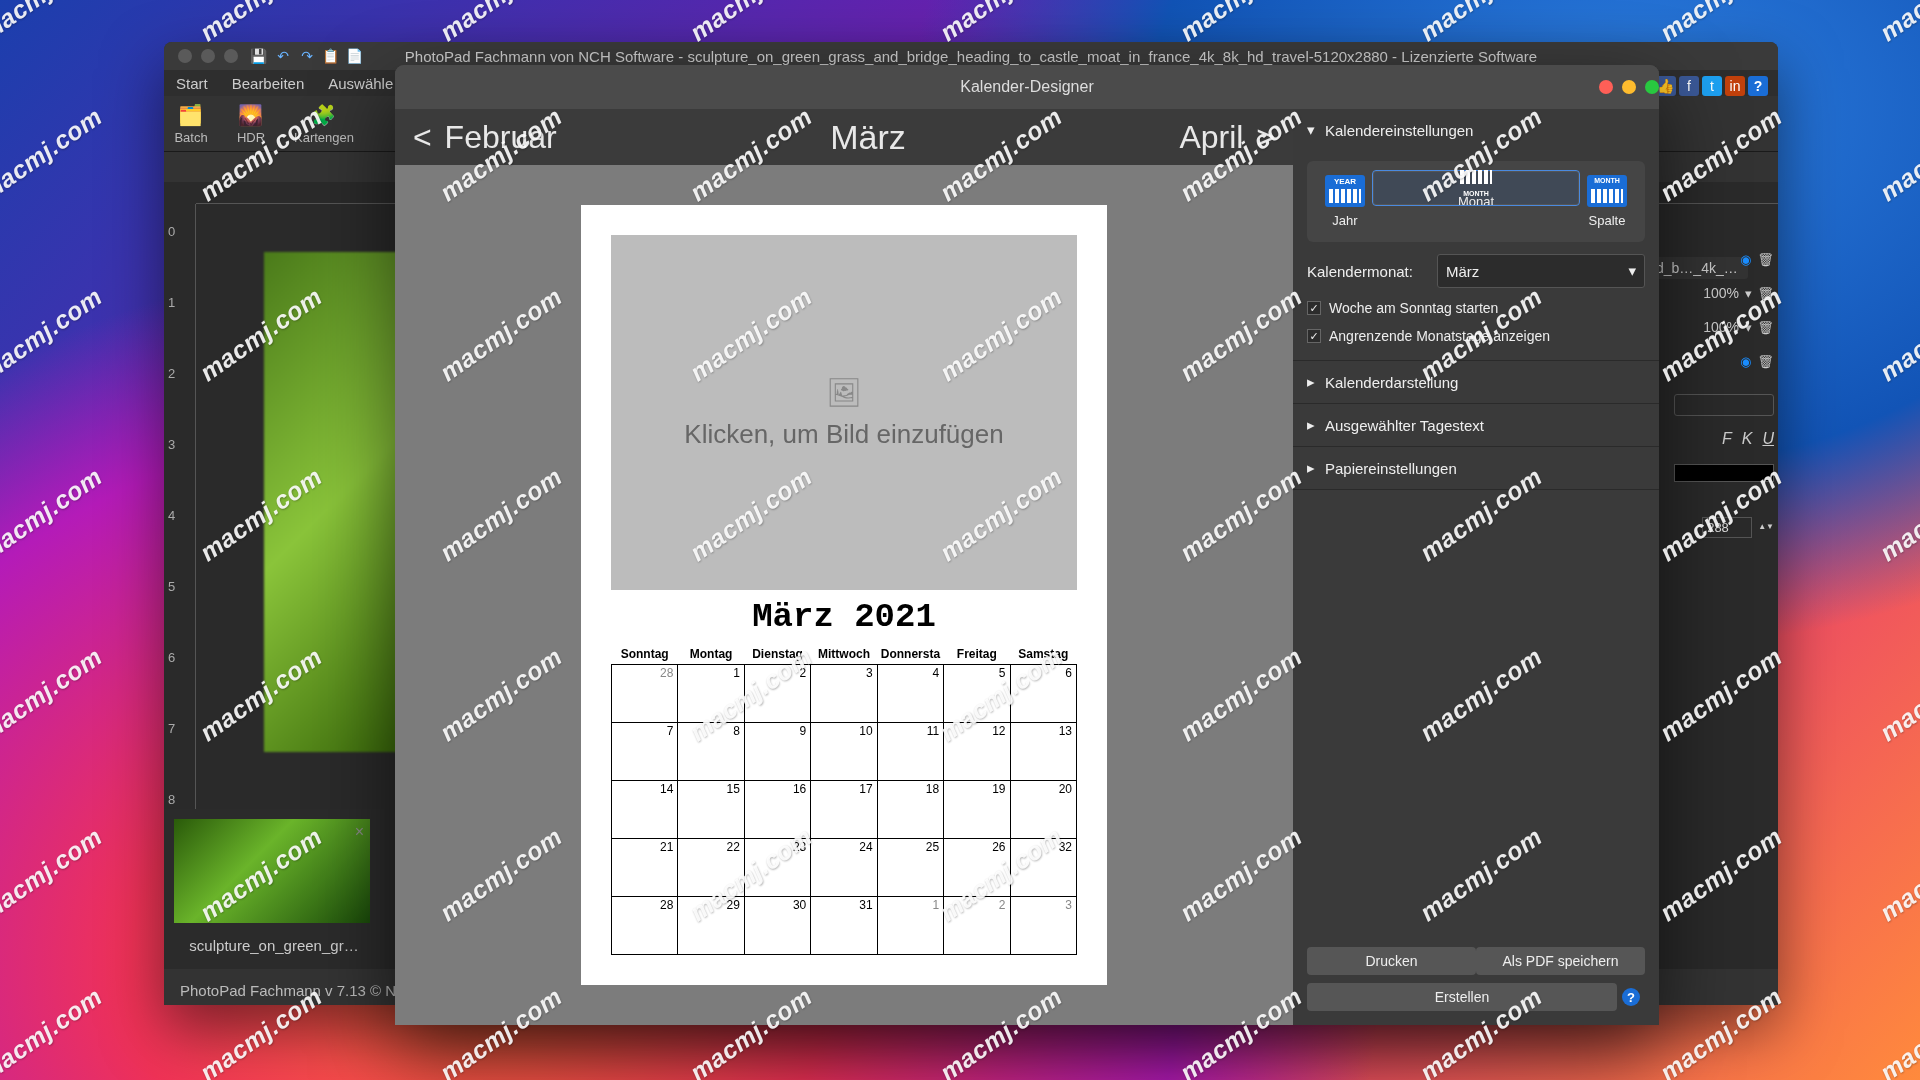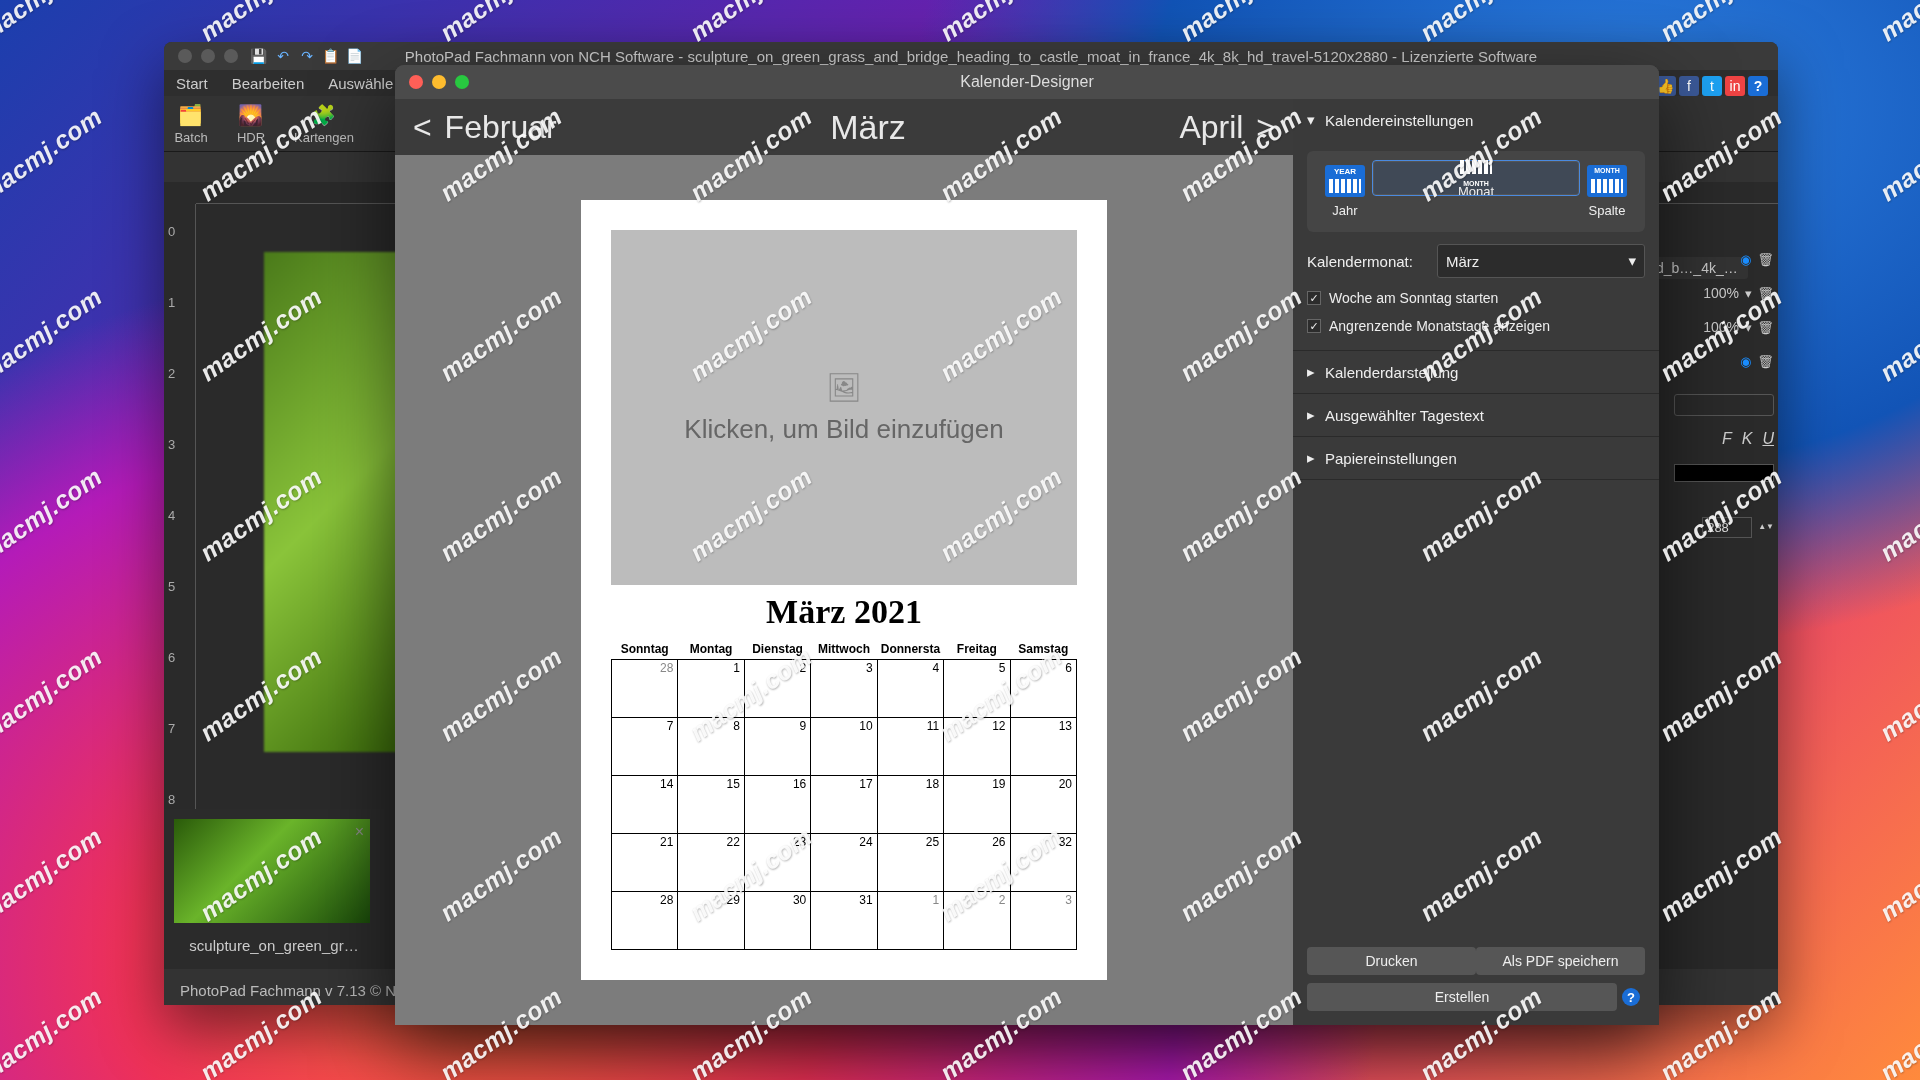--- a/index.html
+++ b/index.html
@@ -50,38 +50,38 @@
 .rpanel input.sz { width: 50px; background: #2a2a2a; border: 1px solid #555; color: #ddd; font-size: 13px; padding: 2px 4px; margin-left: 44px; }
 .fmtrow { display: flex; gap: 10px; justify-content: flex-end; font-style: italic; font-family: Georgia, serif; font-size: 16px; padding-top: 8px; }
 .helpicon { width: 18px; height: 18px; border-radius: 50%; background: #1a6dd6; color: #fff; display: inline-flex; align-items: center; justify-content: center; font-size: 13px; font-weight: bold; }
 
 
 .social { position: absolute; right: 10px; top: 34px; display: flex; gap: 3px; }
 .social span { width: 20px; height: 20px; display: inline-flex; align-items: center; justify-content: center; font-size: 14px; color: #fff; border-radius: 3px; }
 
 
 .modal { position: absolute; left: 395px; top: 65px; width: 1264px; height: 960px; background: #4b4b4b; border-radius: 9px; box-shadow: 0 30px 80px rgba(0,0,0,.6); color: #eee; display: flex; flex-direction: column; }
-.modal .mtitle { height: 34px; display: flex; align-items: center; position: relative; border-radius: 9px 9px 0 0; background: #4b4b4b; }
+.modal .mtitle { height: 44px; display: flex; align-items: center; position: relative; border-radius: 9px 9px 0 0; background: #4b4b4b; justify-content: flex-end; }
 .modal .mtitle .txt { position: absolute; left: 0; right: 0; text-align: center; font-size: 16px; color: #ddd; }
 .mtraffic { display: flex; gap: 9px; padding-left: 14px; }
 .mtraffic .r { width: 14px; height: 14px; border-radius: 50%; background: #ff5f57; }
 .mtraffic .y { width: 14px; height: 14px; border-radius: 50%; background: #febc2e; }
 .mtraffic .g { width: 14px; height: 14px; border-radius: 50%; background: #28c840; }
 
 .modal .body { flex: 1; display: flex; }
 .preview { width: 898px; display: flex; flex-direction: column; }
 .monthbar { height: 56px; background: #3b3b3b; display: flex; align-items: center; justify-content: space-between; padding: 0 18px; font-size: 34px; color: #e8e8e8; }
 .monthbar .center { font-weight: 400; }
 .monthbar .side { cursor: pointer; font-size: 32px; display: flex; align-items: center; gap: 4px; }
 
 .canvas { flex: 1; background: #7c7c7c; display: flex; align-items: center; justify-content: center; }
 .page { width: 526px; height: 780px; background: #fff; padding: 30px; display: flex; flex-direction: column; gap: 8px; }
 .imgdrop { flex: 1; background: #bcbcbc; display: flex; flex-direction: column; align-items: center; justify-content: center; color: #666; font-size: 26px; gap: 10px; }
 .imgdrop .ic { font-size: 28px; opacity: .6; }
-.calhead { text-align: center; font-size: 34px; font-weight: 800; font-family: Liberation Serif, serif; color: #000; }
+.calhead { text-align: center; font-size: 34px; font-weight: 800; font-family: Liberation Mono, monospace; color: #000; }
 .caltable { width: 100%; border-collapse: collapse; table-layout: fixed; }
 .caltable th { font-size: 12px; font-weight: 700; padding: 3px 0; color: #000; }
 .caltable td { border: 1px solid #000; height: 58px; vertical-align: top; text-align: right; padding: 1px 4px; font-size: 12px; color: #000; }
 .caltable td.adj { color: #888; }
 
 .sidebar { flex: 1; background: #3a3a3a; display: flex; flex-direction: column; font-size: 15px; }
 .sect { border-bottom: 1px solid #2a2a2a; }
 .secthead { height: 42px; display: flex; align-items: center; gap: 8px; padding: 0 14px; cursor: pointer; }
 .secthead .arr { width: 10px; display: inline-block; }
 .sectbody { padding: 10px 14px 16px; }
@@ -147,21 +147,21 @@
     <div class="toolbtn">
         <div class="ticon">🧩</div>
         <span>Kartengen</span>
       </div>
   </div>
 
   <div class="social">
     <span style="background:#3b5998">👍</span>
     <span style="background:#3b5998">f</span>
     <span style="background:#1da1f2">t</span>
-    <span style="background:#ef4444">in</span>
+    <span style="background:#c2410c">in</span>
     <span class="helpicon">?</span>
   </div>
 
   <div class="workarea">
     <div class="ruler-h"></div>
     <div class="ruler-v" id="rulerv">
         <div>0</div>
         <div>1</div>
         <div>2</div>
         <div>3</div>

